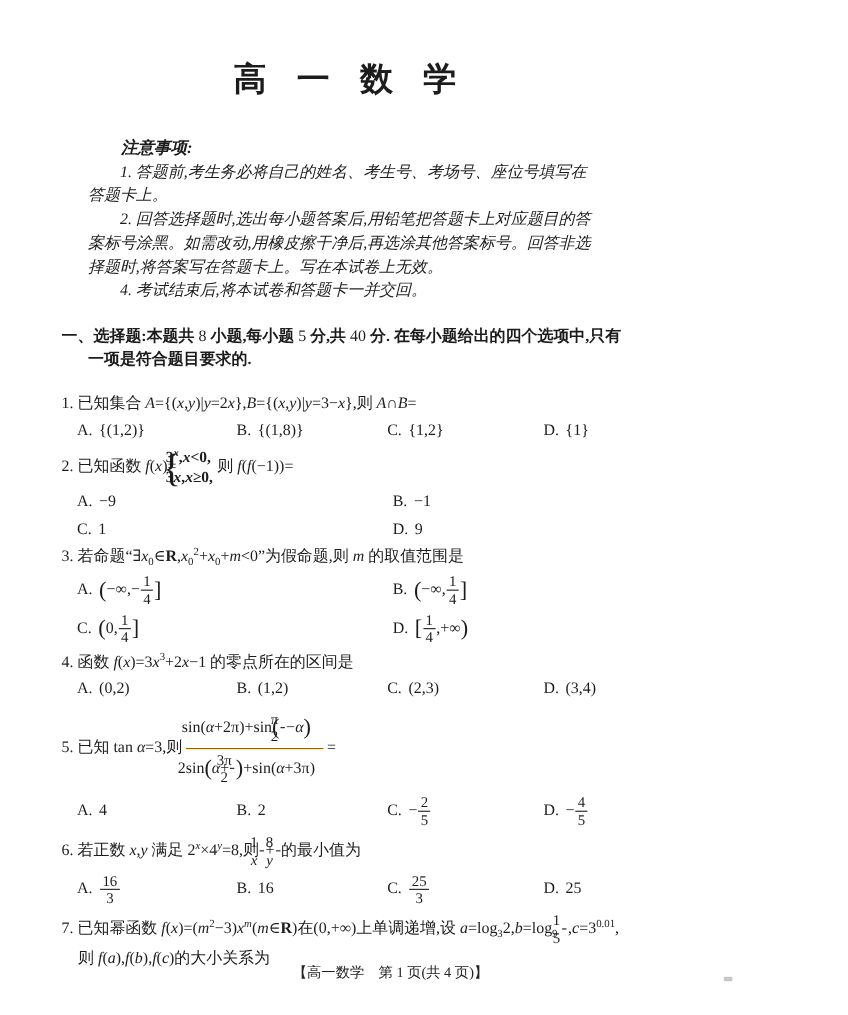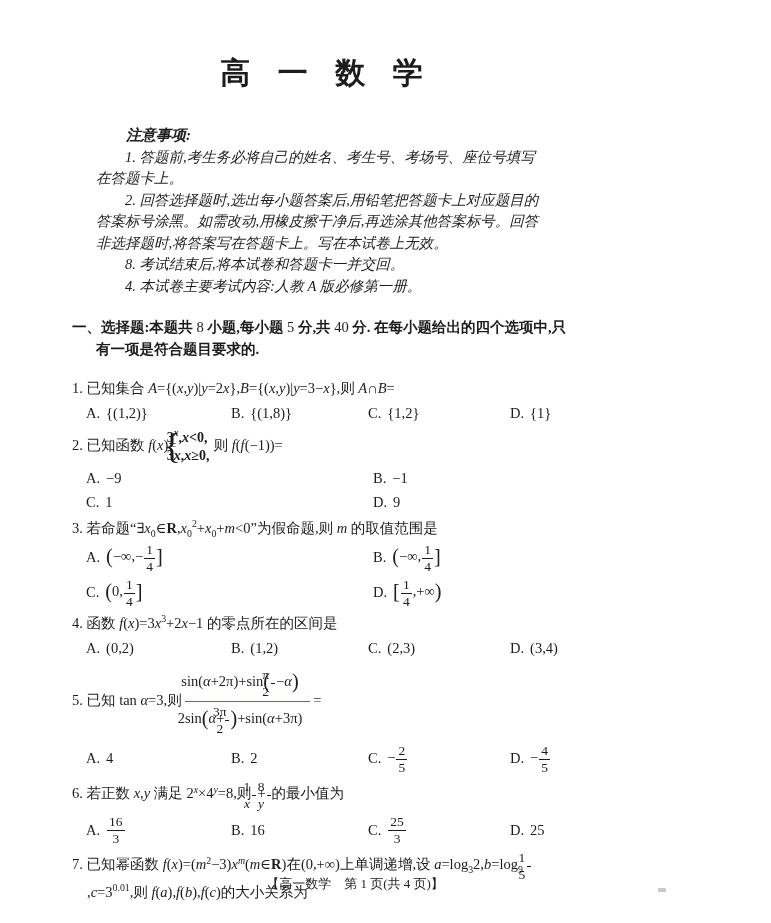--- a/index.html
+++ b/index.html
@@ -1,19 +1,19 @@
 <!DOCTYPE html>
 <html><head>
 <meta charset="utf-8">
 <style>
   html,body{margin:0;padding:0;background:#fff;}
   .page{
     width:666px;height:923px;overflow:hidden;position:relative;
     background:#fff;color:#1c1c1c;box-sizing:border-box;
-    padding:0 95px 0 72px;
+    padding:0 95px 0 56px;
     font-family:"Liberation Serif","DejaVu Serif",serif;
     font-size:14.5px;line-height:21.5px;
   }
   .title{
     margin:54px 0 0;text-align:center;font-size:30px;line-height:38px;
     font-weight:700;letter-spacing:10px;text-indent:10px;
   }
   .notice{margin:33px 26px 0 24px;font-style:italic;}
   .notice-h{font-weight:700;margin:0;font-size:15px;}
   .notice p{margin:0;text-indent:2em;}
@@ -63,22 +63,21 @@
 <body>
 
 <div class="page">
 
   <h1 class="title">高 一 数 学</h1>
 
   <div class="notice">
     <p class="notice-h">注意事项:</p>
     <p>1. 答题前,考生务必将自己的姓名、考生号、考场号、座位号填写在答题卡上。</p>
     <p>2. 回答选择题时,选出每小题答案后,用铅笔把答题卡上对应题目的答案标号涂黑。如需改动,用橡皮擦干净后,再选涂其他答案标号。回答非选择题时,将答案写在答题卡上。写在本试卷上无效。</p>
-    <p>8. 考试结束后,将本试卷和答题卡一并交回。</p>
-    <p>4. 本试卷主要考试内容:人教 A 版必修第一册。</p>
+    <p>4. 考试结束后,将本试卷和答题卡一并交回。</p>
   </div>
 
   <p class="sec">一、选择题:本题共 <span class="n">8</span> 小题,每小题 <span class="n">5</span> 分,共 <span class="n">40</span> 分. 在每小题给出的四个选项中,只有一项是符合题目要求的.</p>
 
   <div class="qs">
       <div class="q">
     <p class="stem">1. 已知集合 <i>A</i>={(<i>x</i>,<i>y</i>)|<i>y</i>=2<i>x</i>},<i>B</i>={(<i>x</i>,<i>y</i>)|<i>y</i>=3−<i>x</i>},则 <i>A</i>∩<i>B</i>=</p>
     <div class="opts c4">
           <div class="opt">
             <span class="ol">A.</span>

